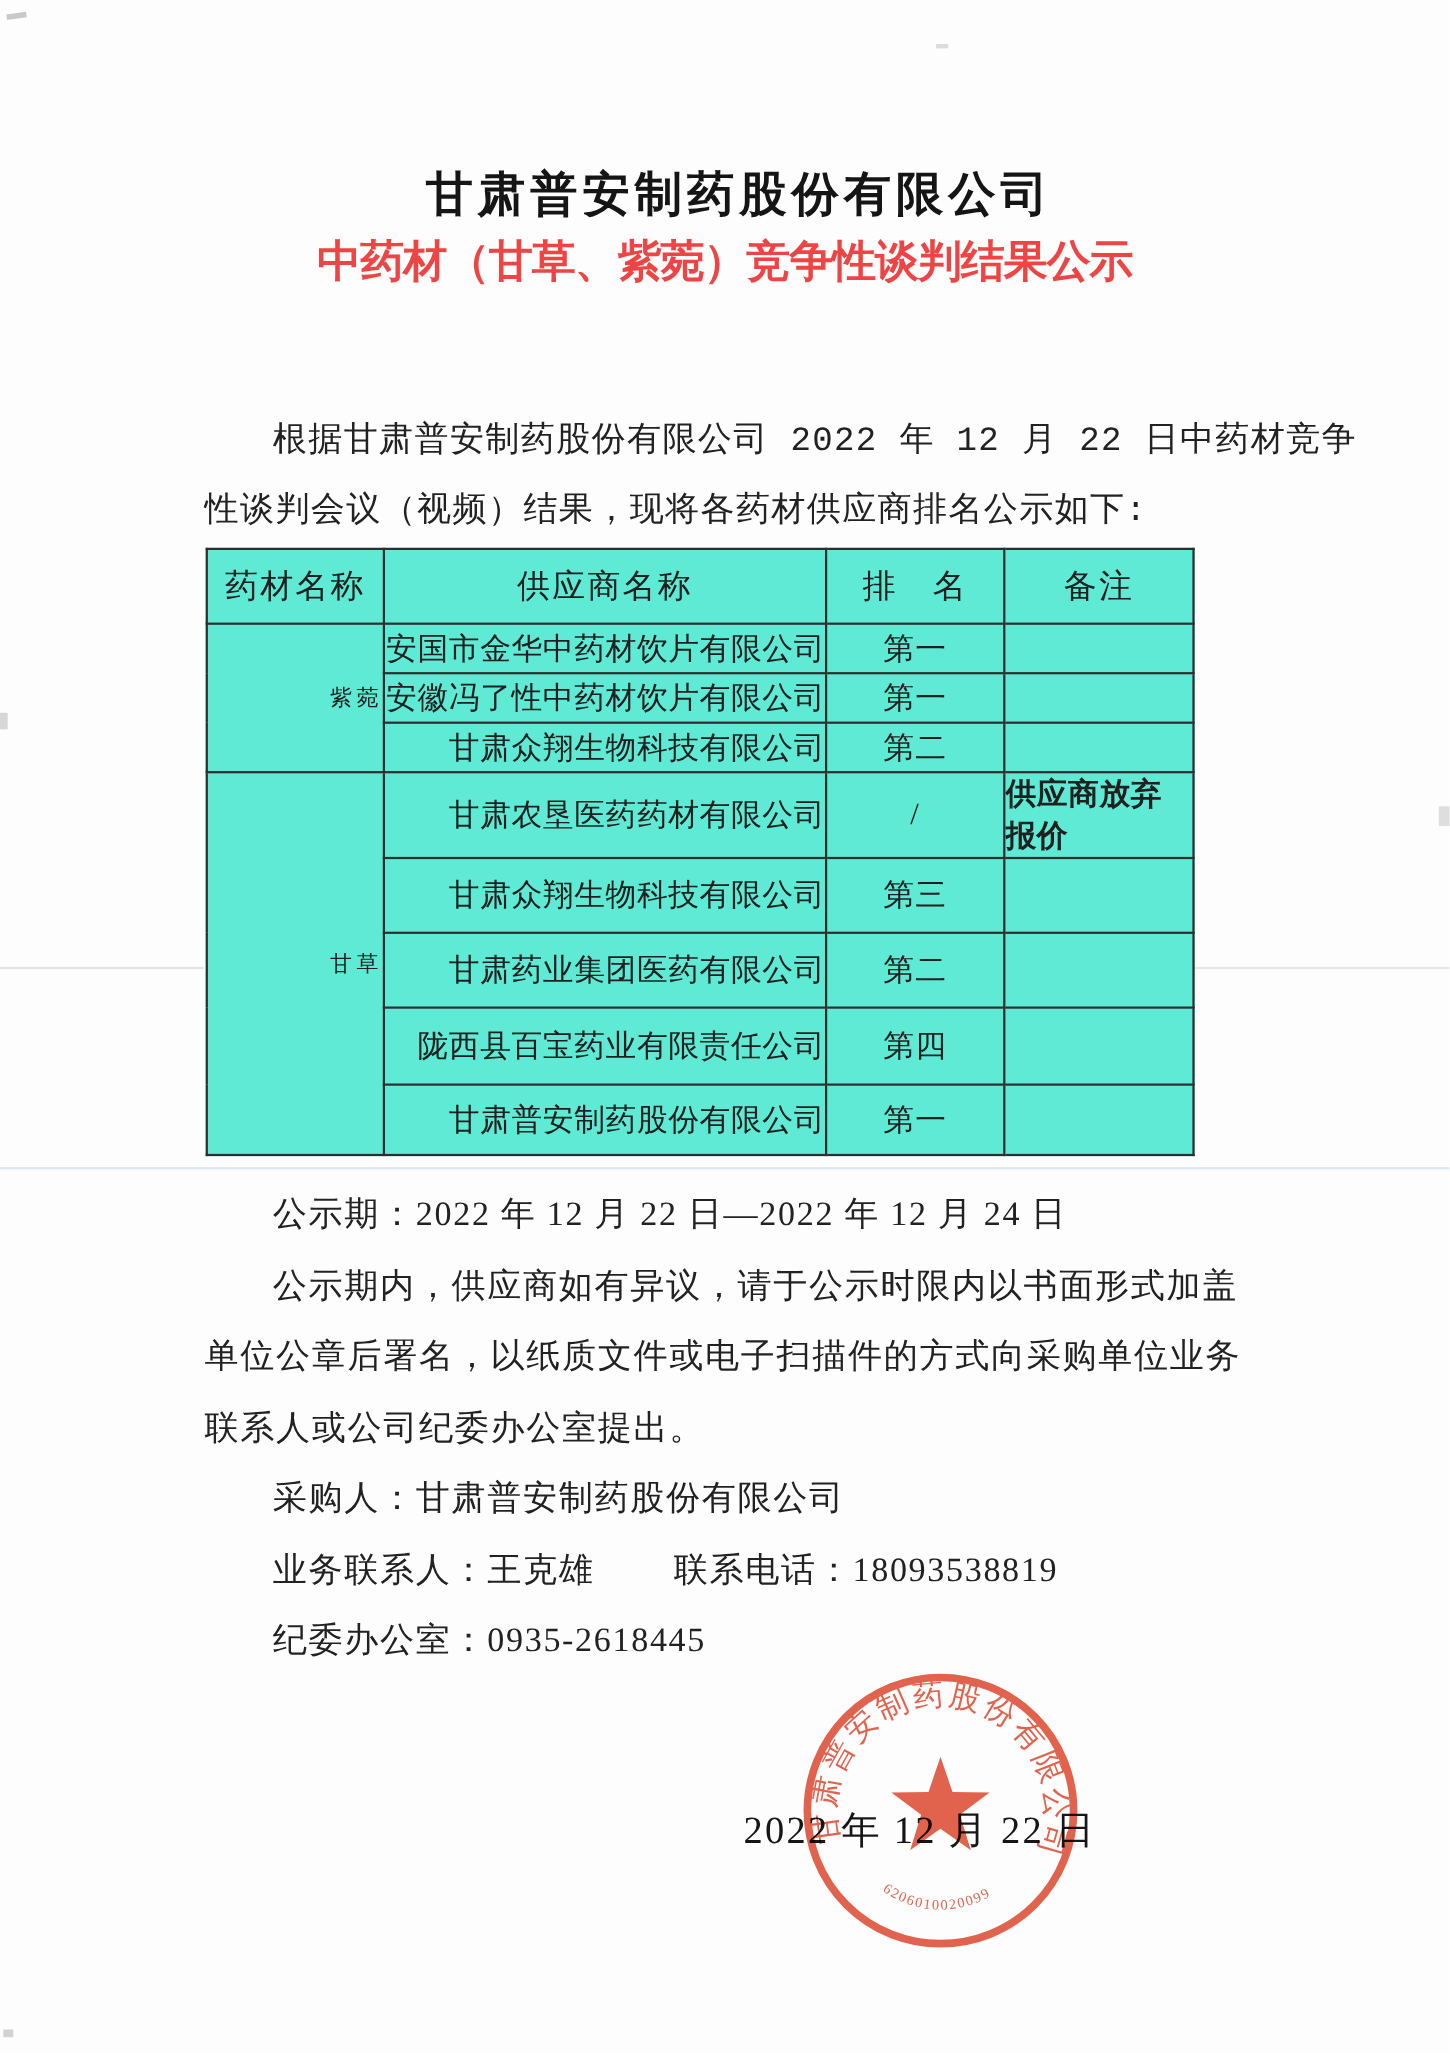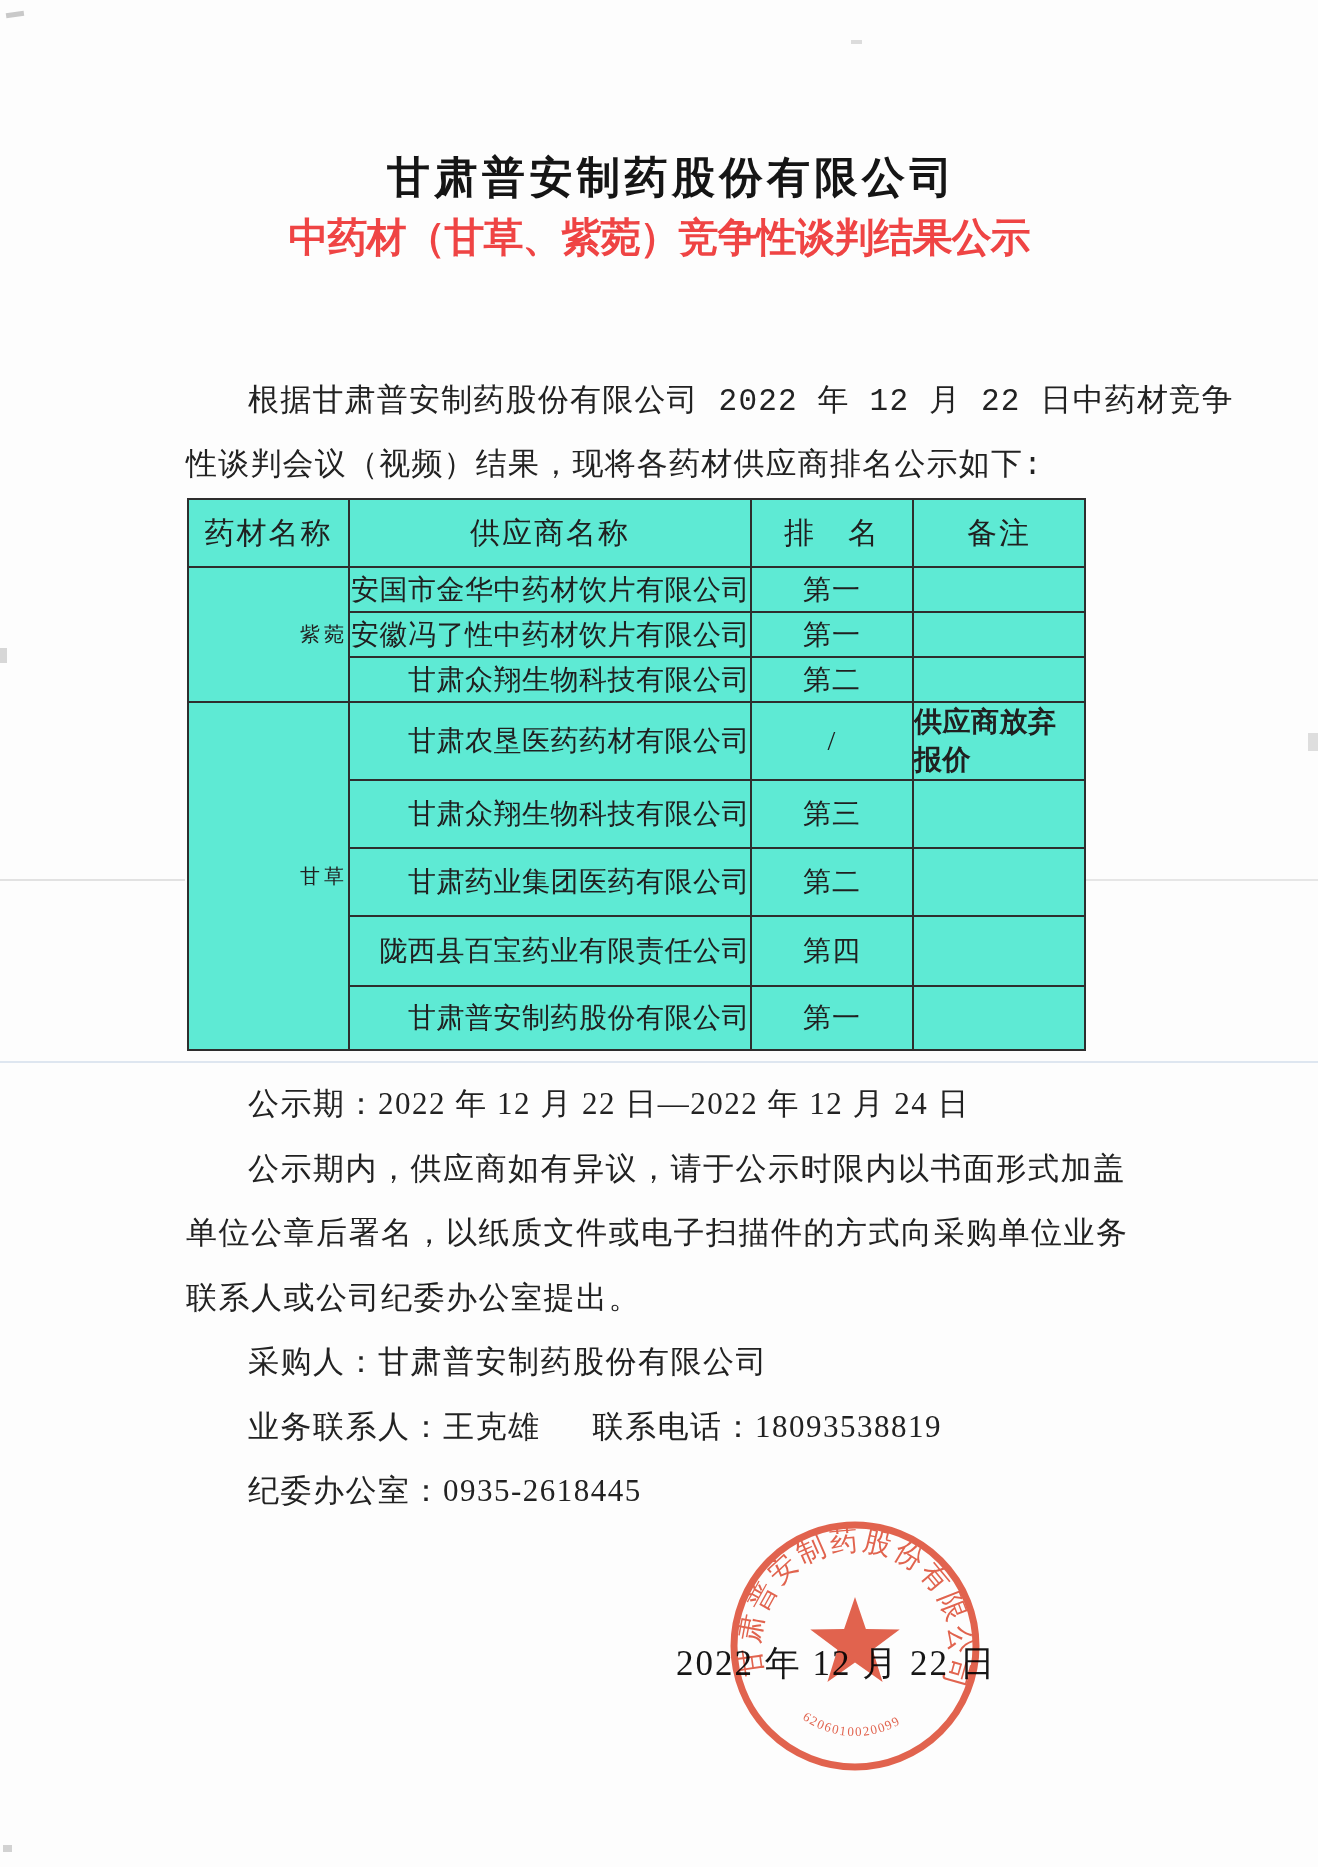--- a/index.html
+++ b/index.html
@@ -46,21 +46,21 @@
   tr.row-b0{height:54px;}
   tr.row-b1{height:68px;}
   tr.row-b2{height:68px;}
   tr.row-b3{height:70px;}
   tr.row-b4{height:64px;}
   
   .notice{position:absolute;top:1072px;left:186px;width:940px;
     font-size:31px;letter-spacing:1.5px;color:#222;}
   .notice .nline{height:64.5px;line-height:64.5px;white-space:nowrap;}
   .notice .indent{padding-left:62px;}
-  .phone-part{margin-left:52px;}
+  .phone-part{margin-left:72px;}
   
   .stamp-svg{position:absolute;left:723px;top:1514px;width:264px;height:264px;opacity:0.92;}
   .doc-date{
     position:absolute;left:676px;top:1640px;
     font-size:35px;letter-spacing:2px;color:#161616;
     mix-blend-mode:multiply;white-space:nowrap;z-index:5;
   }
   
   .art{position:absolute;background:#dfdfdf;}
   .art-line-left{left:0;top:879px;width:185px;height:2px;background:#e2e2e2;}

